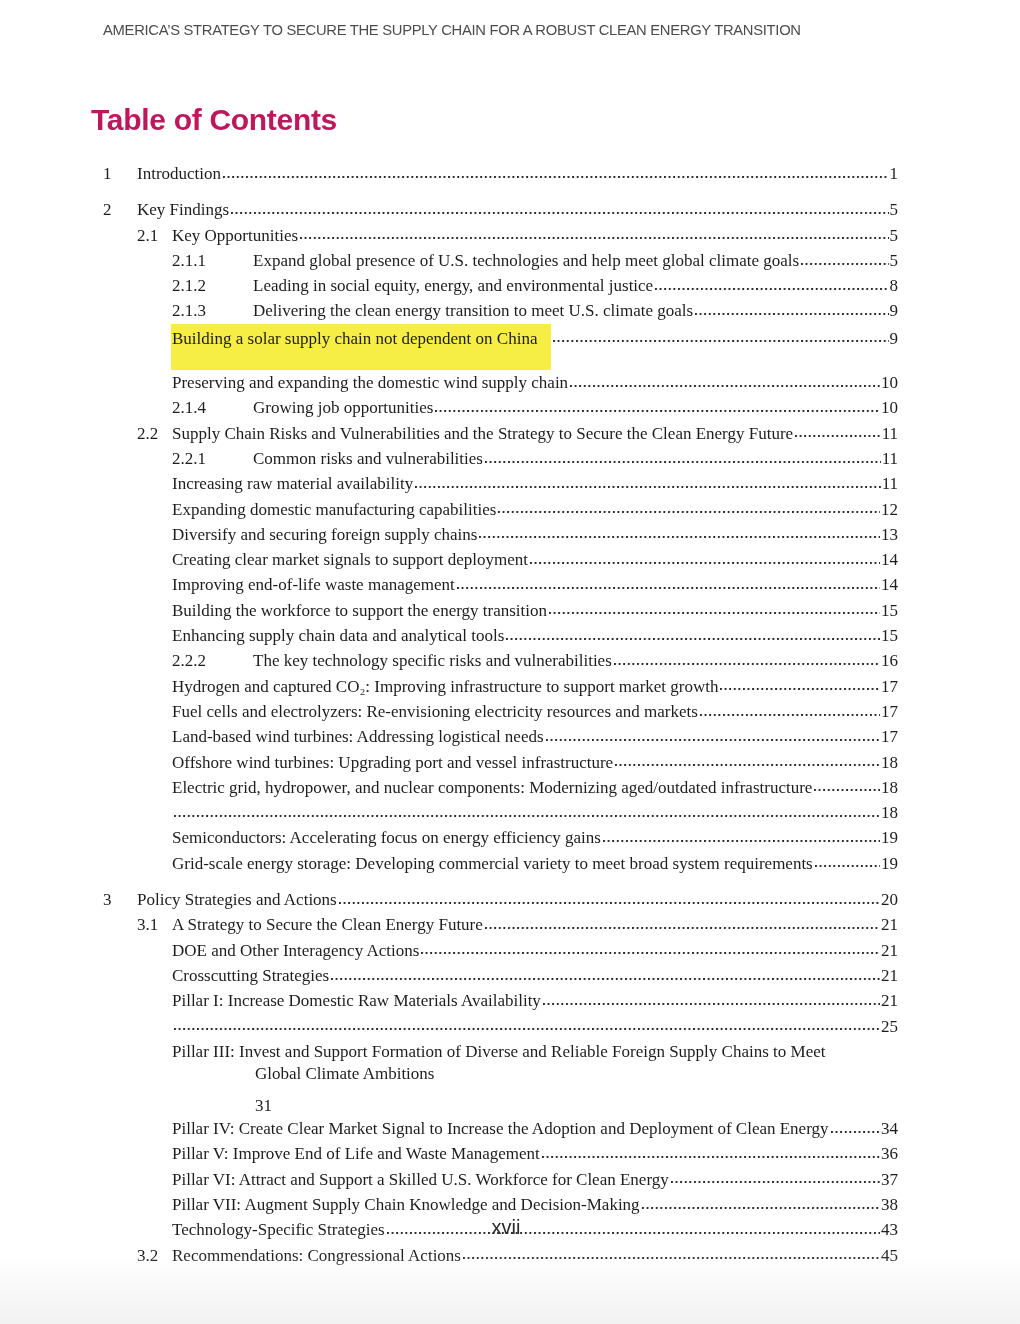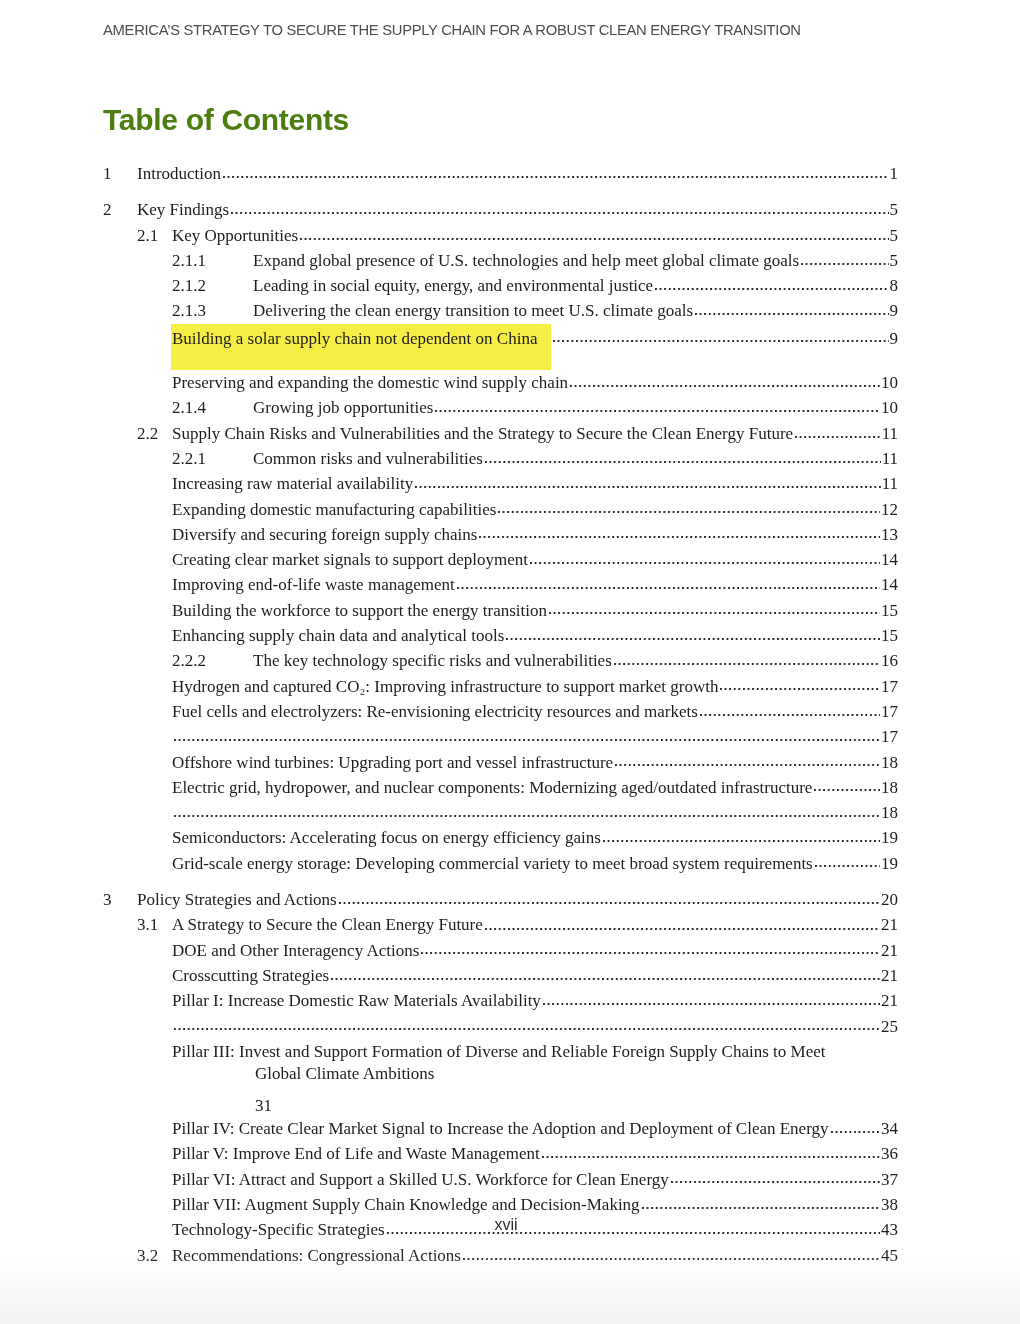--- a/index.html
+++ b/index.html
@@ -12,35 +12,35 @@
     overflow:hidden;
   }
   .running-header {
     position:absolute; top:21px; left:103px; width:810px;
     font-family:"Liberation Sans","DejaVu Sans",sans-serif;
     font-size:15px; letter-spacing:-0.3px; color:#4c4c4c;
     white-space:nowrap;
     transform:scaleX(0.985); transform-origin:left center;
   }
   .doc-title {
-    position:absolute; top:103px; left:103px;
+    position:absolute; top:103px; left:91px;
     font-family:"Liberation Sans","DejaVu Sans",sans-serif;
-    font-size:30px; font-weight:bold; color:#4d7c0f;
+    font-size:30px; font-weight:bold; color:#be185d;
     letter-spacing:-0.3px;
   }
   .toc {
     position:absolute; top:150px; left:103px; width:795px;
   }
   .toc-row {
     display:flex; align-items:baseline;
     font-size:17px; line-height:25.3px;
     white-space:nowrap;
   }
   .toc-row.space-before { margin-top:11px; }
-  .toc-row.level-2 { padding-left:34px;align-items:center; }
+  .toc-row.level-2 { padding-left:34px; }
   .toc-row.level-3 { padding-left:69px; }
   .toc-row.wrap-line { padding-left:150px; line-height:20px;flex-direction:column; }
   .toc-num { flex:0 0 auto; }
   .level-1 > .toc-num { width:34px; }
   .level-2 > .toc-num { width:35px; }
   .level-3 > .toc-num { width:81px; }
   .toc-label { flex:0 0 auto; }
   .toc-label.highlight {
     background:#f7ee45;
     padding:2px 14px 19px 1px;
@@ -53,21 +53,21 @@
     background-image:radial-gradient(circle at 1.1px 1.1px, #2b2b2b 1.0px, rgba(0,0,0,0) 1.35px);
     background-size:4.6px 2.4px;
     background-repeat:repeat-x;
     background-position:0 calc(100% - 1px);
   }
   .toc-page { flex:0 0 auto; text-align:right; }
   .page-footer {
     position:absolute; top:1216px; left:0; width:1012px;
     text-align:center;
     font-family:"Liberation Sans","DejaVu Sans",sans-serif;
-    font-size:16px; color:#2b2b2b;
+    font-size:20px; color:#2b2b2b;
   }
   .page-bottom-shade {
     position:absolute; left:0; bottom:0; width:100%; height:70px;
     background:linear-gradient(to bottom, rgba(242,242,242,0) 0%, #f2f2f2 100%);
     pointer-events:none;
   }
 </style>
 </head>
 <body>
 
@@ -185,20 +185,21 @@
       <span class="toc-label">Hydrogen and captured CO₂: Improving infrastructure to support market growth</span>
       <span class="leader"></span>
       <span class="toc-page">17</span>
     </div>
     <div class="toc-row level-3">
       <span class="toc-label">Fuel cells and electrolyzers: Re-envisioning electricity resources and markets</span>
       <span class="leader"></span>
       <span class="toc-page">17</span>
     </div>
     <div class="toc-row level-3">
+      <span class="toc-label">Land-based wind turbines: Addressing logistical needs</span>
       <span class="leader"></span>
       <span class="toc-page">17</span>
     </div>
     <div class="toc-row level-3">
       <span class="toc-label">Offshore wind turbines: Upgrading port and vessel infrastructure</span>
       <span class="leader"></span>
       <span class="toc-page">18</span>
     </div>
     <div class="toc-row level-3">
       <span class="toc-label">Electric grid, hydropower, and nuclear components: Modernizing aged/outdated infrastructure</span>

